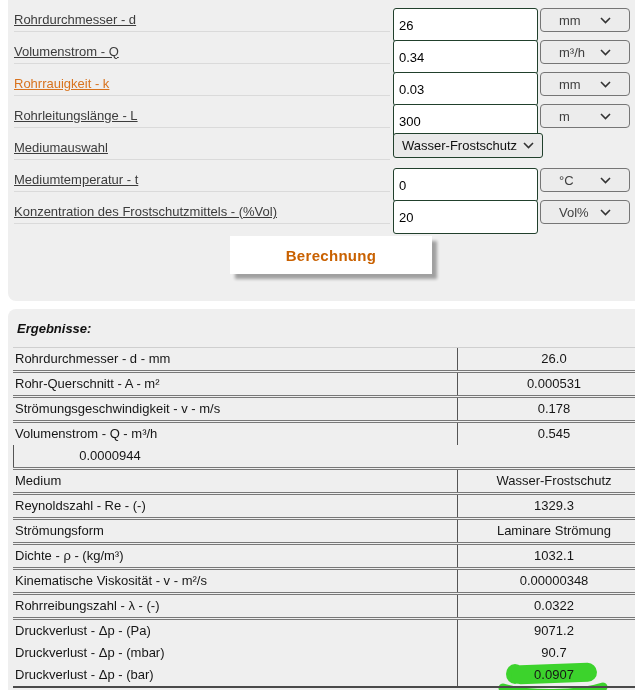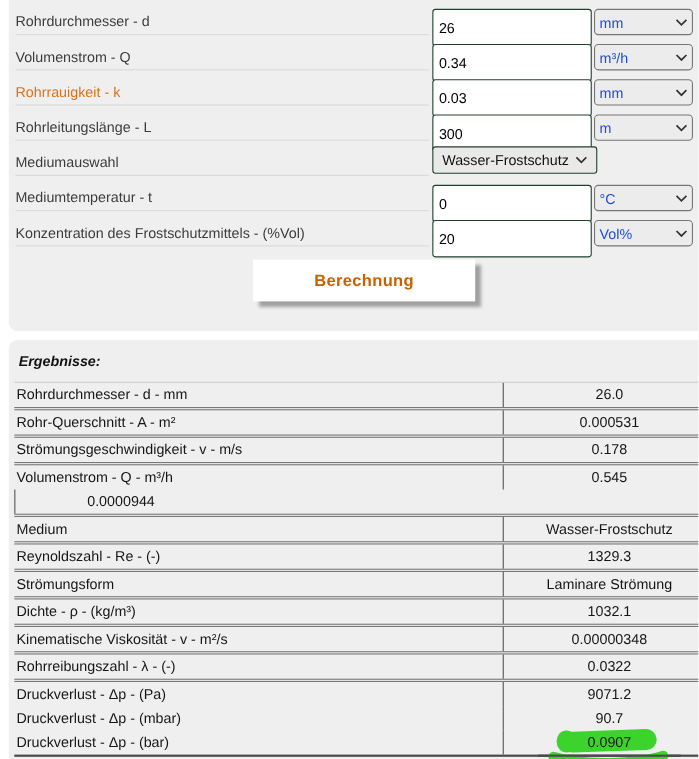--- a/index.html
+++ b/index.html
@@ -10,33 +10,33 @@
   }
   .panel { position:absolute; left:8px; width:692px; background:#efefef; }
   #panel-form    { top:0;    height:301px; border-radius:0 0 8px 8px; }
   #panel-results { top:309px; height:390px; border-radius:8px 8px 0 0; }
 
   
   .form-row { position:relative; height:32px; }
   .lbl {
     position:absolute; left:6px; width:376px; top:0; height:100%;
     border-bottom:1px solid #dadada; display:flex; align-items:center;
-    padding-top:7px; font-size:13px; color:#3c3c3c; white-space:nowrap;
+    padding-top:7px; font-size:13px; color:#3c3c3c; white-space:nowrap;text-decoration:underline;
   }
   .lbl.accent { color:#d8731e; }
   .inp {
     position:absolute; left:385px; top:8px; width:145px; height:23px;
     border:1px solid #21402c; border-radius:3px; background:#fff;
     font:13px "Liberation Sans", sans-serif; color:#000; padding:16px 5px; outline:none;
   }
   .unit {
     position:absolute; left:532px; top:8px; width:90px; height:24px;
     background:#ececec; border:1px solid #767676; border-radius:4px;
     display:flex; align-items:center; justify-content:space-between;
-    padding:0 4px; font-size:13px; color:#1d4ed8; cursor:default; white-space:nowrap;
+    padding:0 18px; font-size:13px; color:#404040; cursor:default; white-space:nowrap;
   }
   .medium-select {
     position:absolute; left:385px; top:5px; width:150px; height:25px;
     background:#e9e9e9; border:1px solid #21402c; border-radius:3px;
     display:flex; align-items:center; justify-content:space-between;
     padding:0 8px; font-size:13px; color:#111; cursor:default; white-space:nowrap;
   }
   .chev { display:flex; align-items:center; }
   .calc-btn {
     position:absolute; left:222px; top:236px; width:202px; height:38px;

